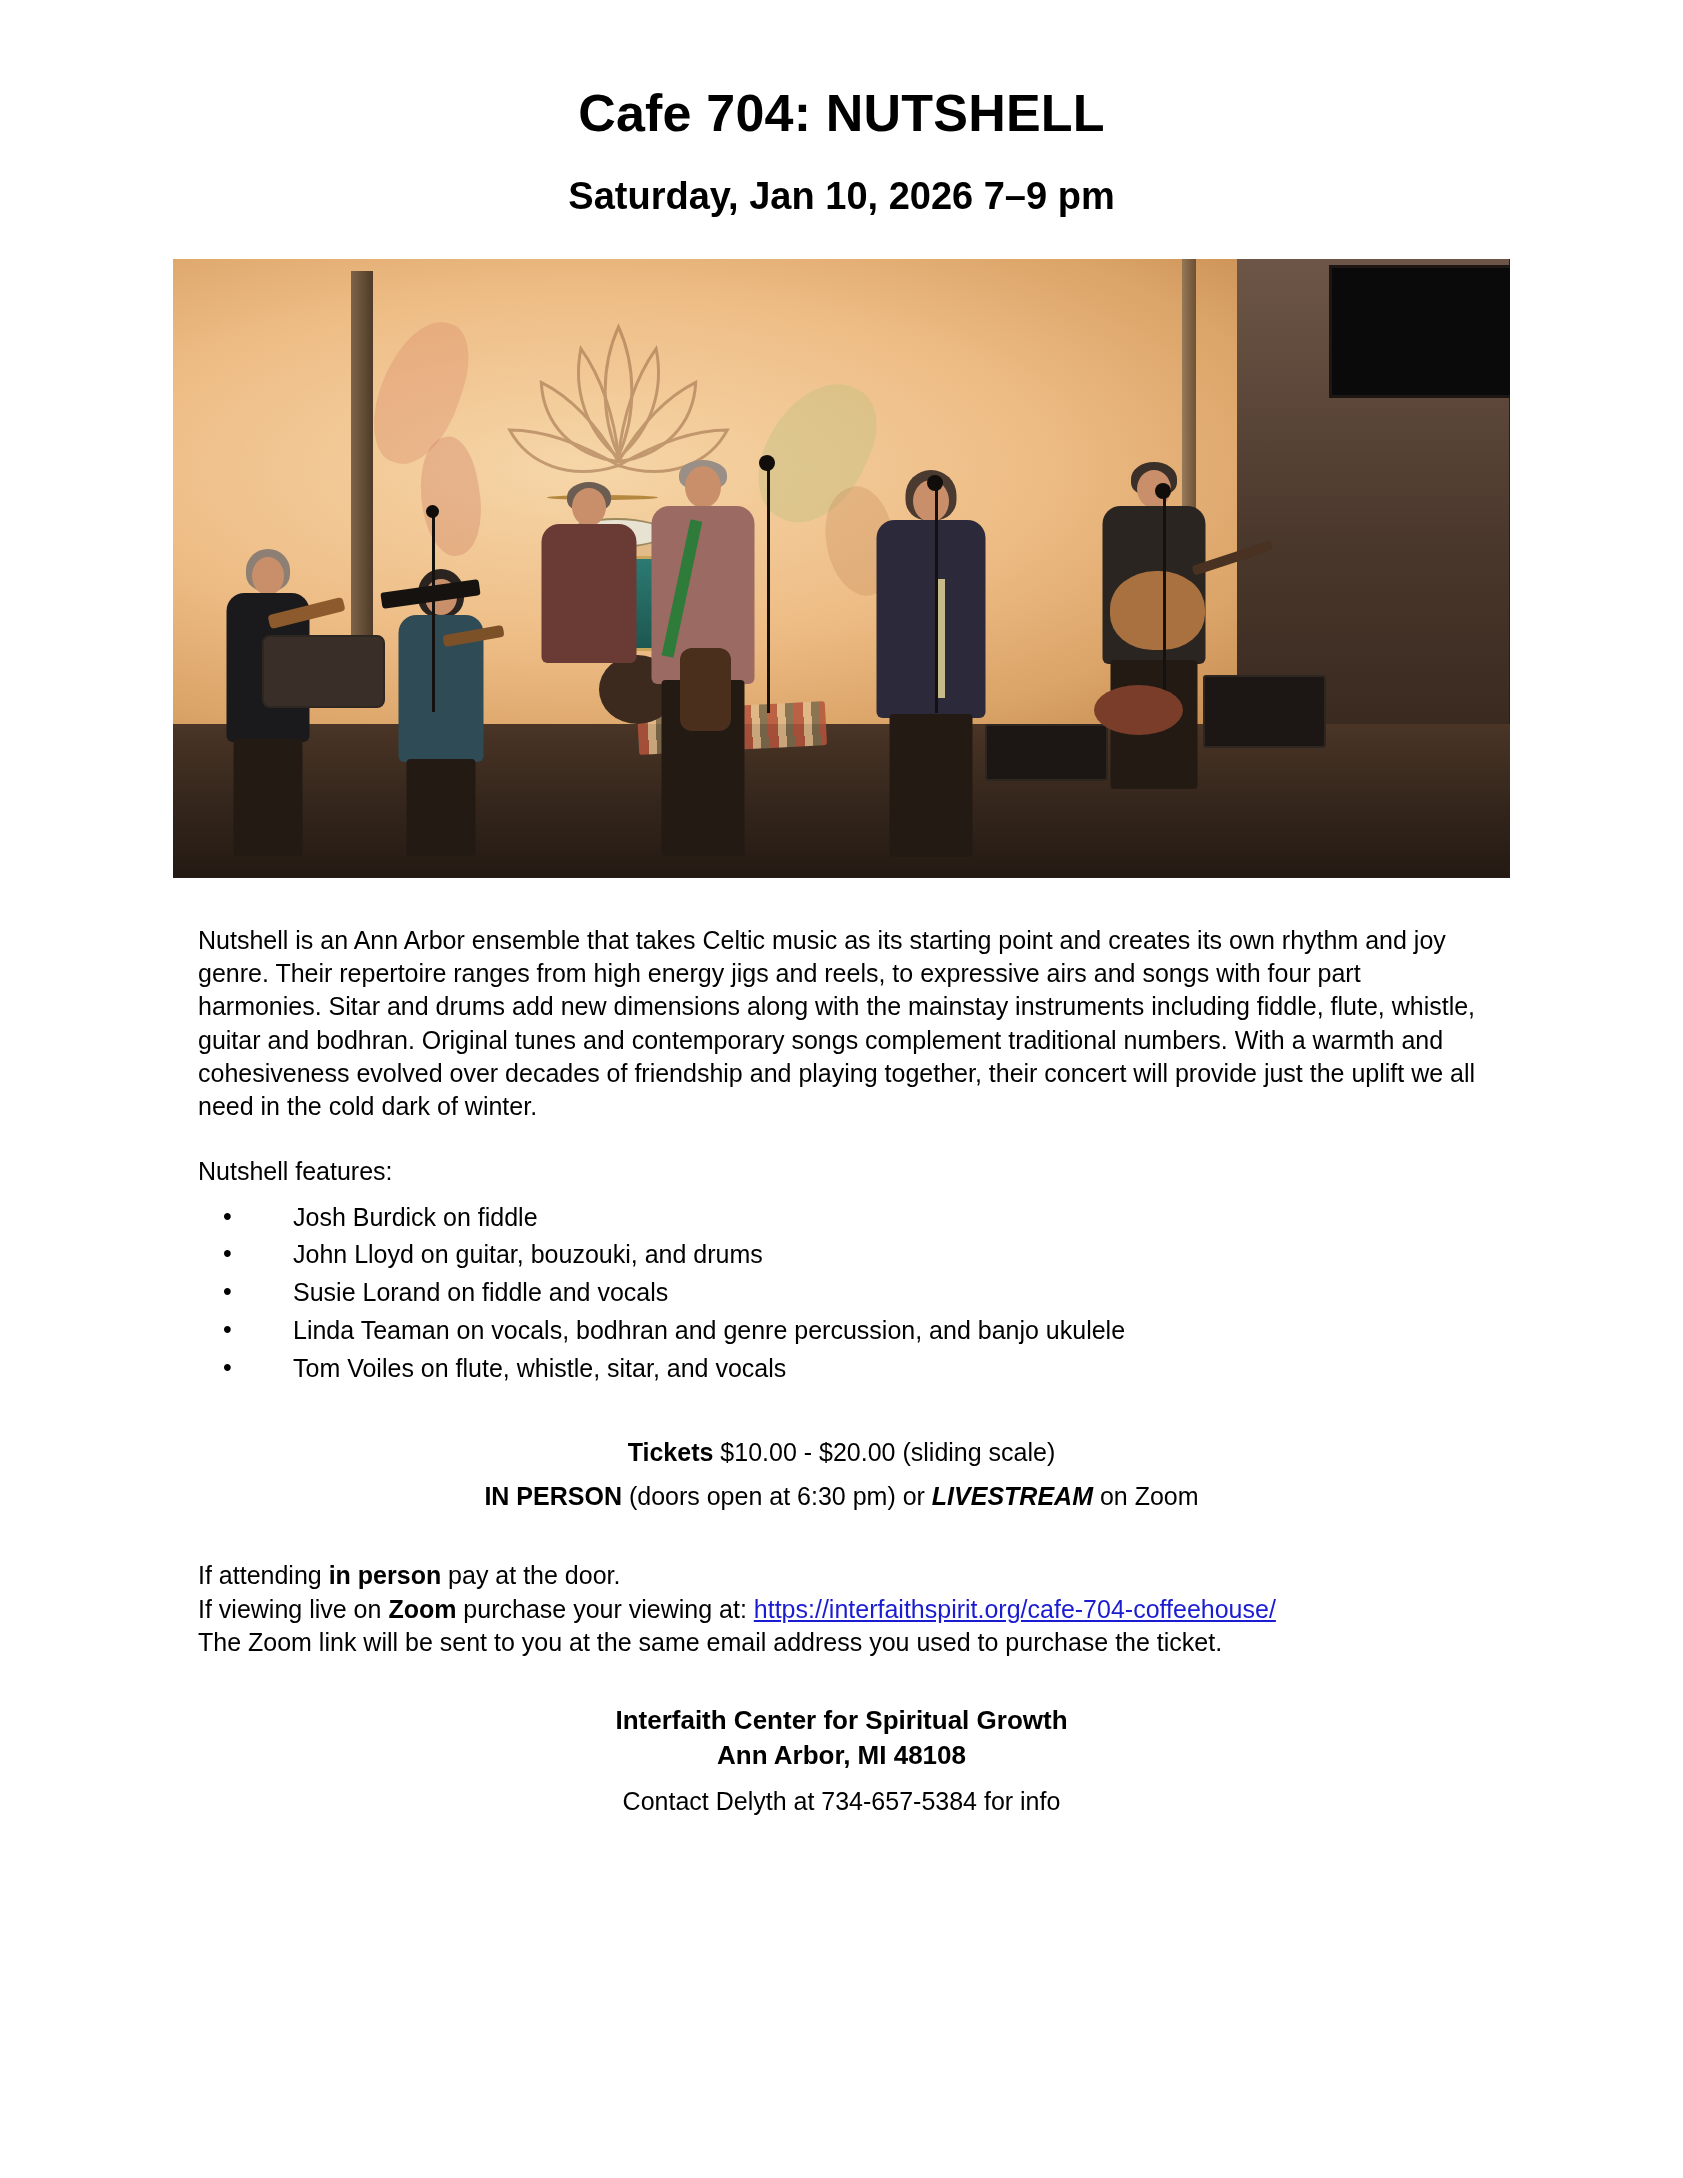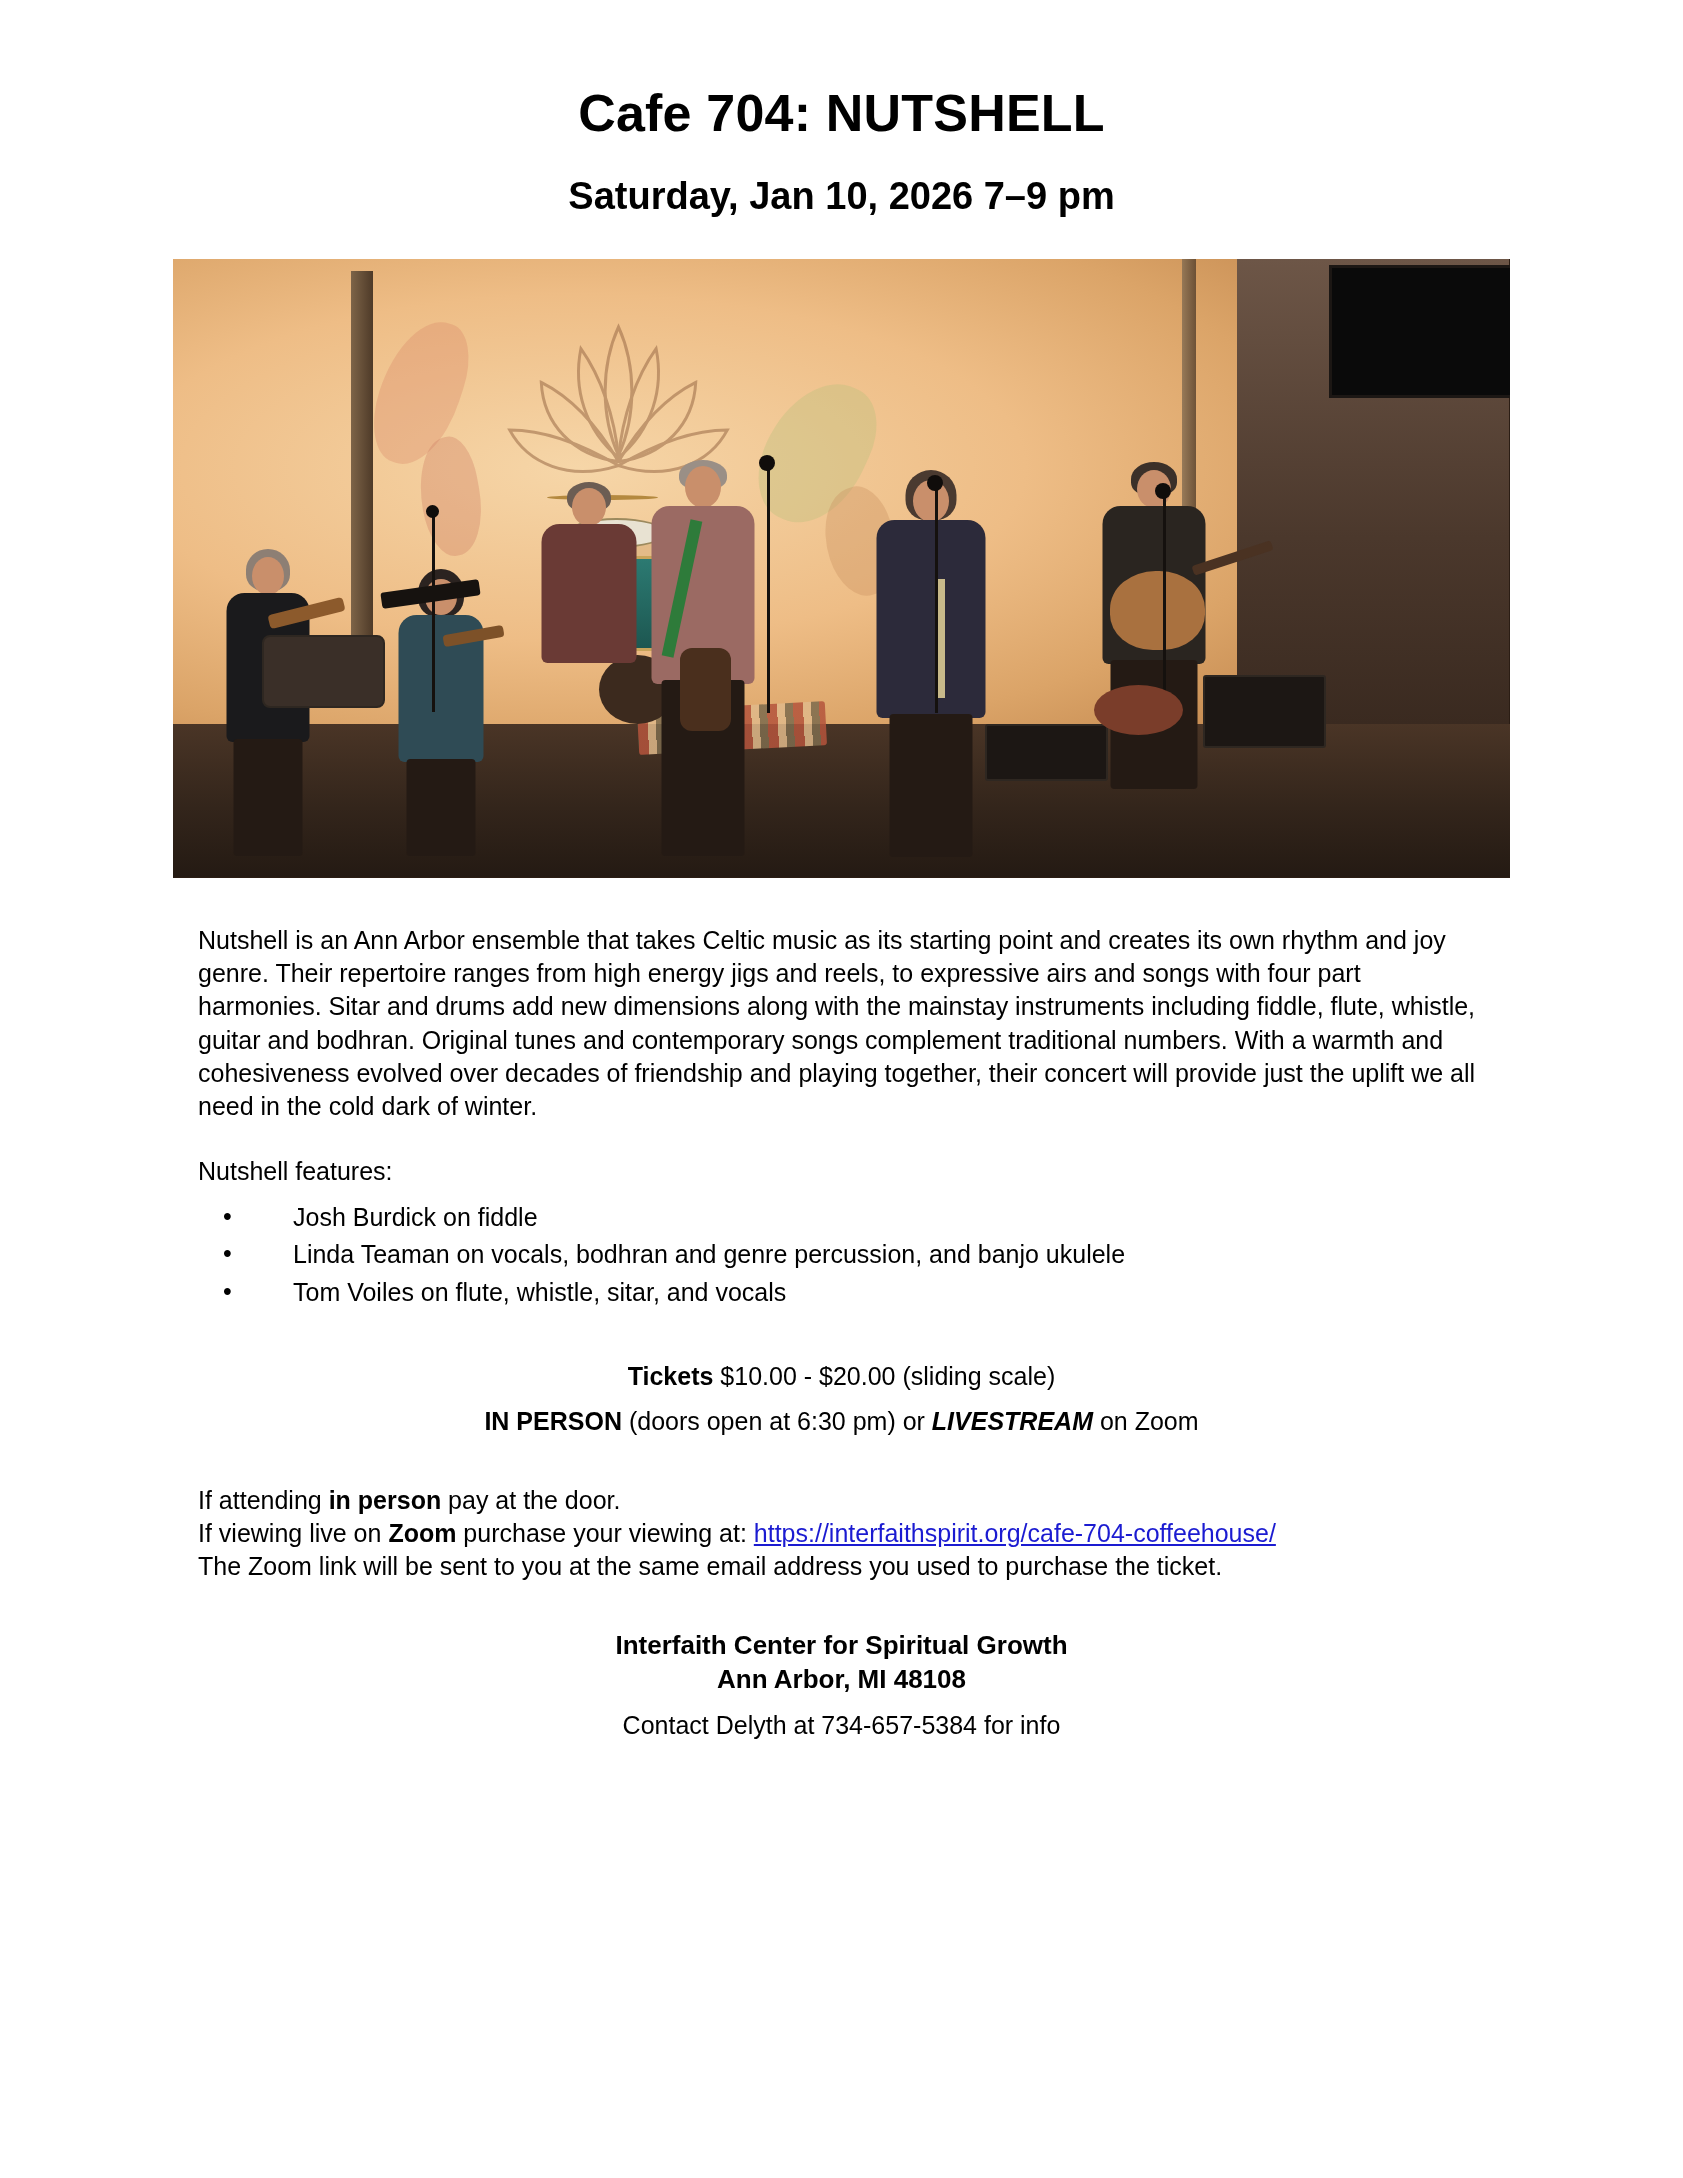--- a/index.html
+++ b/index.html
@@ -351,20 +351,22 @@
       <div class="speaker" style="left:89px;top:376px;width:119px;height:69px;border-radius:8px;background:#3a2f28;"></div>
     </div>
   </div>
 
   <div class="content">
     <p class="para">Nutshell is an Ann Arbor ensemble that takes Celtic music as its starting point and creates its own rhythm and joy genre. Their repertoire ranges from high energy jigs and reels, to expressive airs and songs with four part harmonies. Sitar and drums add new dimensions along with the mainstay instruments including fiddle, flute, whistle, guitar and bodhran.  Original tunes and contemporary songs complement traditional numbers. With a warmth and cohesiveness evolved over decades of friendship and playing together, their concert will provide just the uplift we all need in the cold dark of winter.</p>
 
     <p class="features-label">Nutshell features:</p>
     <ul class="features">
       <li>Josh Burdick on fiddle</li>
+      <li>John Lloyd on guitar, bouzouki, and drums</li>
+      <li>Susie Lorand on fiddle and vocals</li>
       <li>Linda Teaman on vocals, bodhran and genre percussion, and banjo ukulele</li>
       <li>Tom Voiles on flute, whistle, sitar, and vocals</li>
     </ul>
 
     <p class="tickets-line">
       <b>Tickets</b><span> $10.00 - $20.00 (sliding scale)</span>
     </p>
     <p class="stream-line">
       <b>IN PERSON</b><span> (doors open at 6:30 pm) or </span><b><i>LIVESTREAM</i></b><span> on Zoom</span>
     </p>

